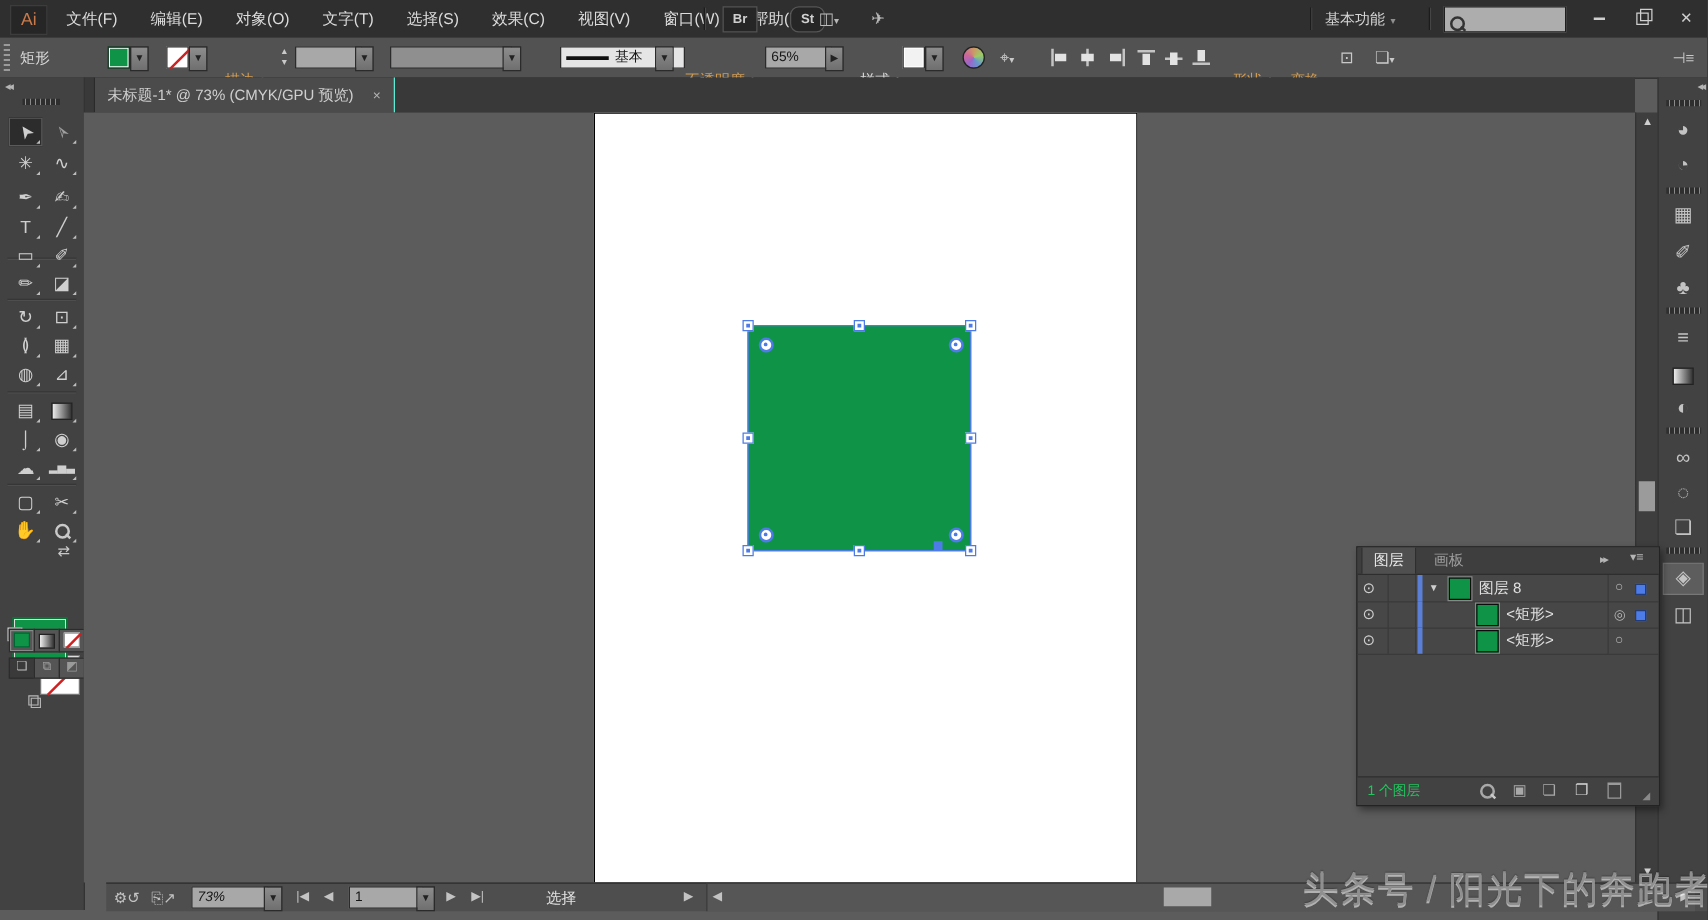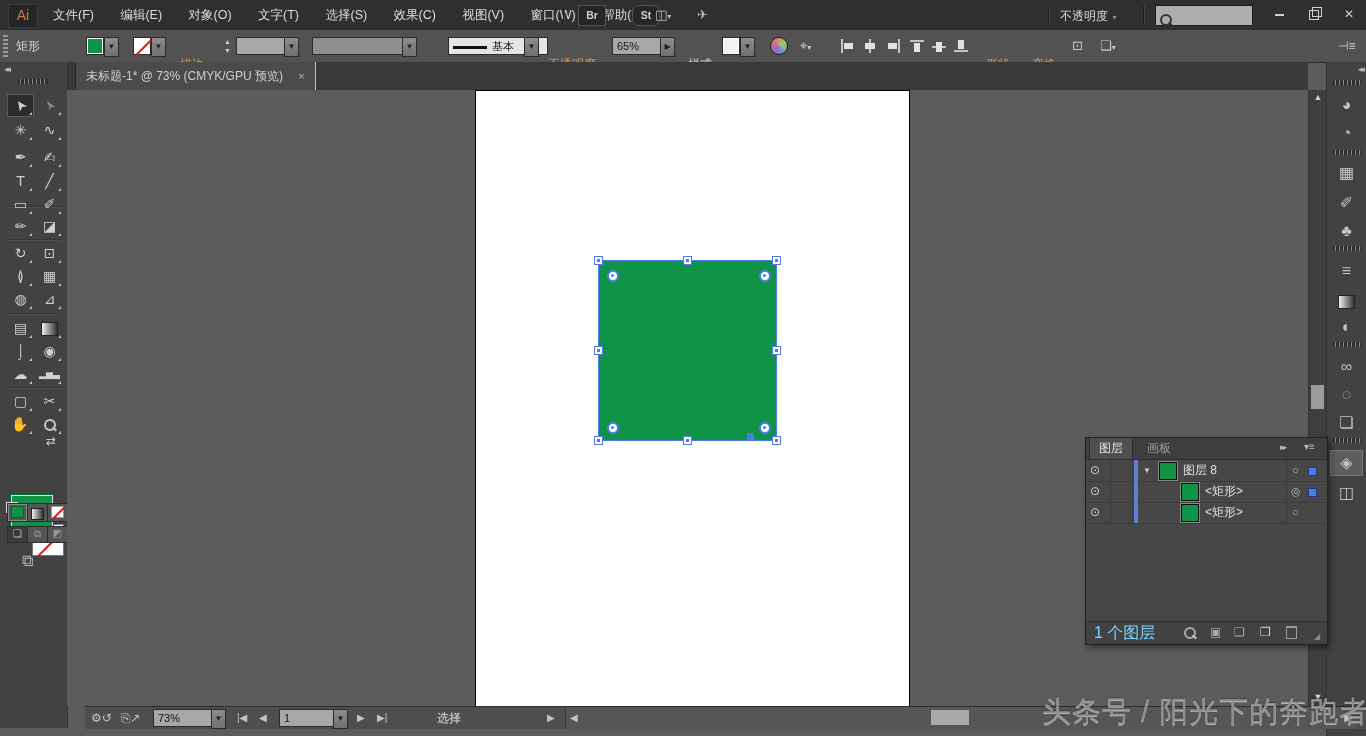--- a/index.html
+++ b/index.html
@@ -142,21 +142,21 @@
     </div>
     <div class="abs mb-sep" style="left:563px;"></div>
     <div class="abs mb-btn" style="left:578px;">Br</div>
     <div class="abs mb-btn" style="left:632px;border-radius:7px;">St</div>
     <div class="abs mb-ico" style="left:655px;">
       <span>◫</span><span style="font-size:8px;">▾</span>
     </div>
     <div class="abs mb-ico" style="left:697px;">✈</div>
     <div class="abs mb-sep" style="left:1048px;"></div>
     <div class="abs" style="left:1060px;top:0;line-height:30px;">
-      <span class="txt">不透明度</span>
+      <span class="txt">基本功能</span>
       <span class="dim" style="font-size:8px;">▾</span>
     </div>
     <div class="abs mb-sep" style="left:1143px;"></div>
     <div id="search-box" class="abs">
       <span class="abs mag dark"></span>
       <span class="abs" style="left:18px;top:2px;font-size:11px;color:#333;"></span>
     </div>
     <div class="abs winbtn" style="left:1262px;"><span class="min-glyph"></span></div>
     <div class="abs winbtn" style="left:1297px;"><span class="restore-glyph"></span></div>
     <div class="abs winbtn" style="left:1332px;">✕</div>
@@ -347,34 +347,34 @@
       <span class="lp-colsep" style="left:24px;"></span>
       <span class="lp-colsep" style="left:46px;"></span>
       <span class="lp-bluebar"></span>
       <span class="lp-thumb" style="left:95px;"></span>
       <span class="lp-label" style="left:119px;">&lt;矩形&gt;</span>
       <span class="lp-colsep" style="left:200px;"></span>
       <span class="lp-target" style="left:206px;">○</span>
     </div>
 
     <div id="lp-foot" class="abs">
-      <span class="abs" style="left:8px;top:0;line-height:22px;color:#7dd3fc;font-size:16px;">1 个图层</span>
+      <span class="abs" style="left:8px;top:0;line-height:22px;color:#22c55e;font-size:11px;">1 个图层</span>
       <span class="lp-foot-ico" style="left:98px;"><span class="mag" style="border-color:#a9a9a9;"></span></span>
       <span class="lp-foot-ico dim" style="left:124px;">▣</span>
       <span class="lp-foot-ico dim" style="left:148px;">❏</span>
       <span class="lp-foot-ico" style="left:174px;color:#d5d5d5;">❐</span>
       <span class="lp-foot-ico" style="left:200px;"><span class="trash"></span></span>
       <span class="abs" style="left:228px;top:10px;color:#8a8a8a;font-size:8px;">◢</span>
     </div>
   </div>
 
   <div id="statusbar" class="abs">
     <span class="sb-ico dim" style="left:6px;">⚙↺</span>
     <span class="sb-ico" style="left:36px;">⎘↗</span>
-    <div class="field" style="left:68px;width:52px;">73%</div>
+    <div class="field" style="left:68px;width:52px;font-style:italic;">73%</div>
     <div class="abs ddbtn" style="left:126px;top:2px;">▼</div>
     <span class="sb-ico dim" style="left:152px;font-size:10px;">|◀</span>
     <span class="sb-ico dim" style="left:174px;font-size:10px;">◀</span>
     <div class="field" style="left:194px;width:50px;">1</div>
     <div class="abs ddbtn" style="left:248px;top:2px;">▼</div>
     <span class="sb-ico dim" style="left:272px;font-size:10px;">▶</span>
     <span class="sb-ico dim" style="left:292px;font-size:10px;">▶|</span>
     <span class="sb-ico" style="left:352px;color:#e0e0e0;">选择</span>
     <span class="sb-ico" style="left:462px;font-size:10px;">▶</span>
     <div id="hscroll">

